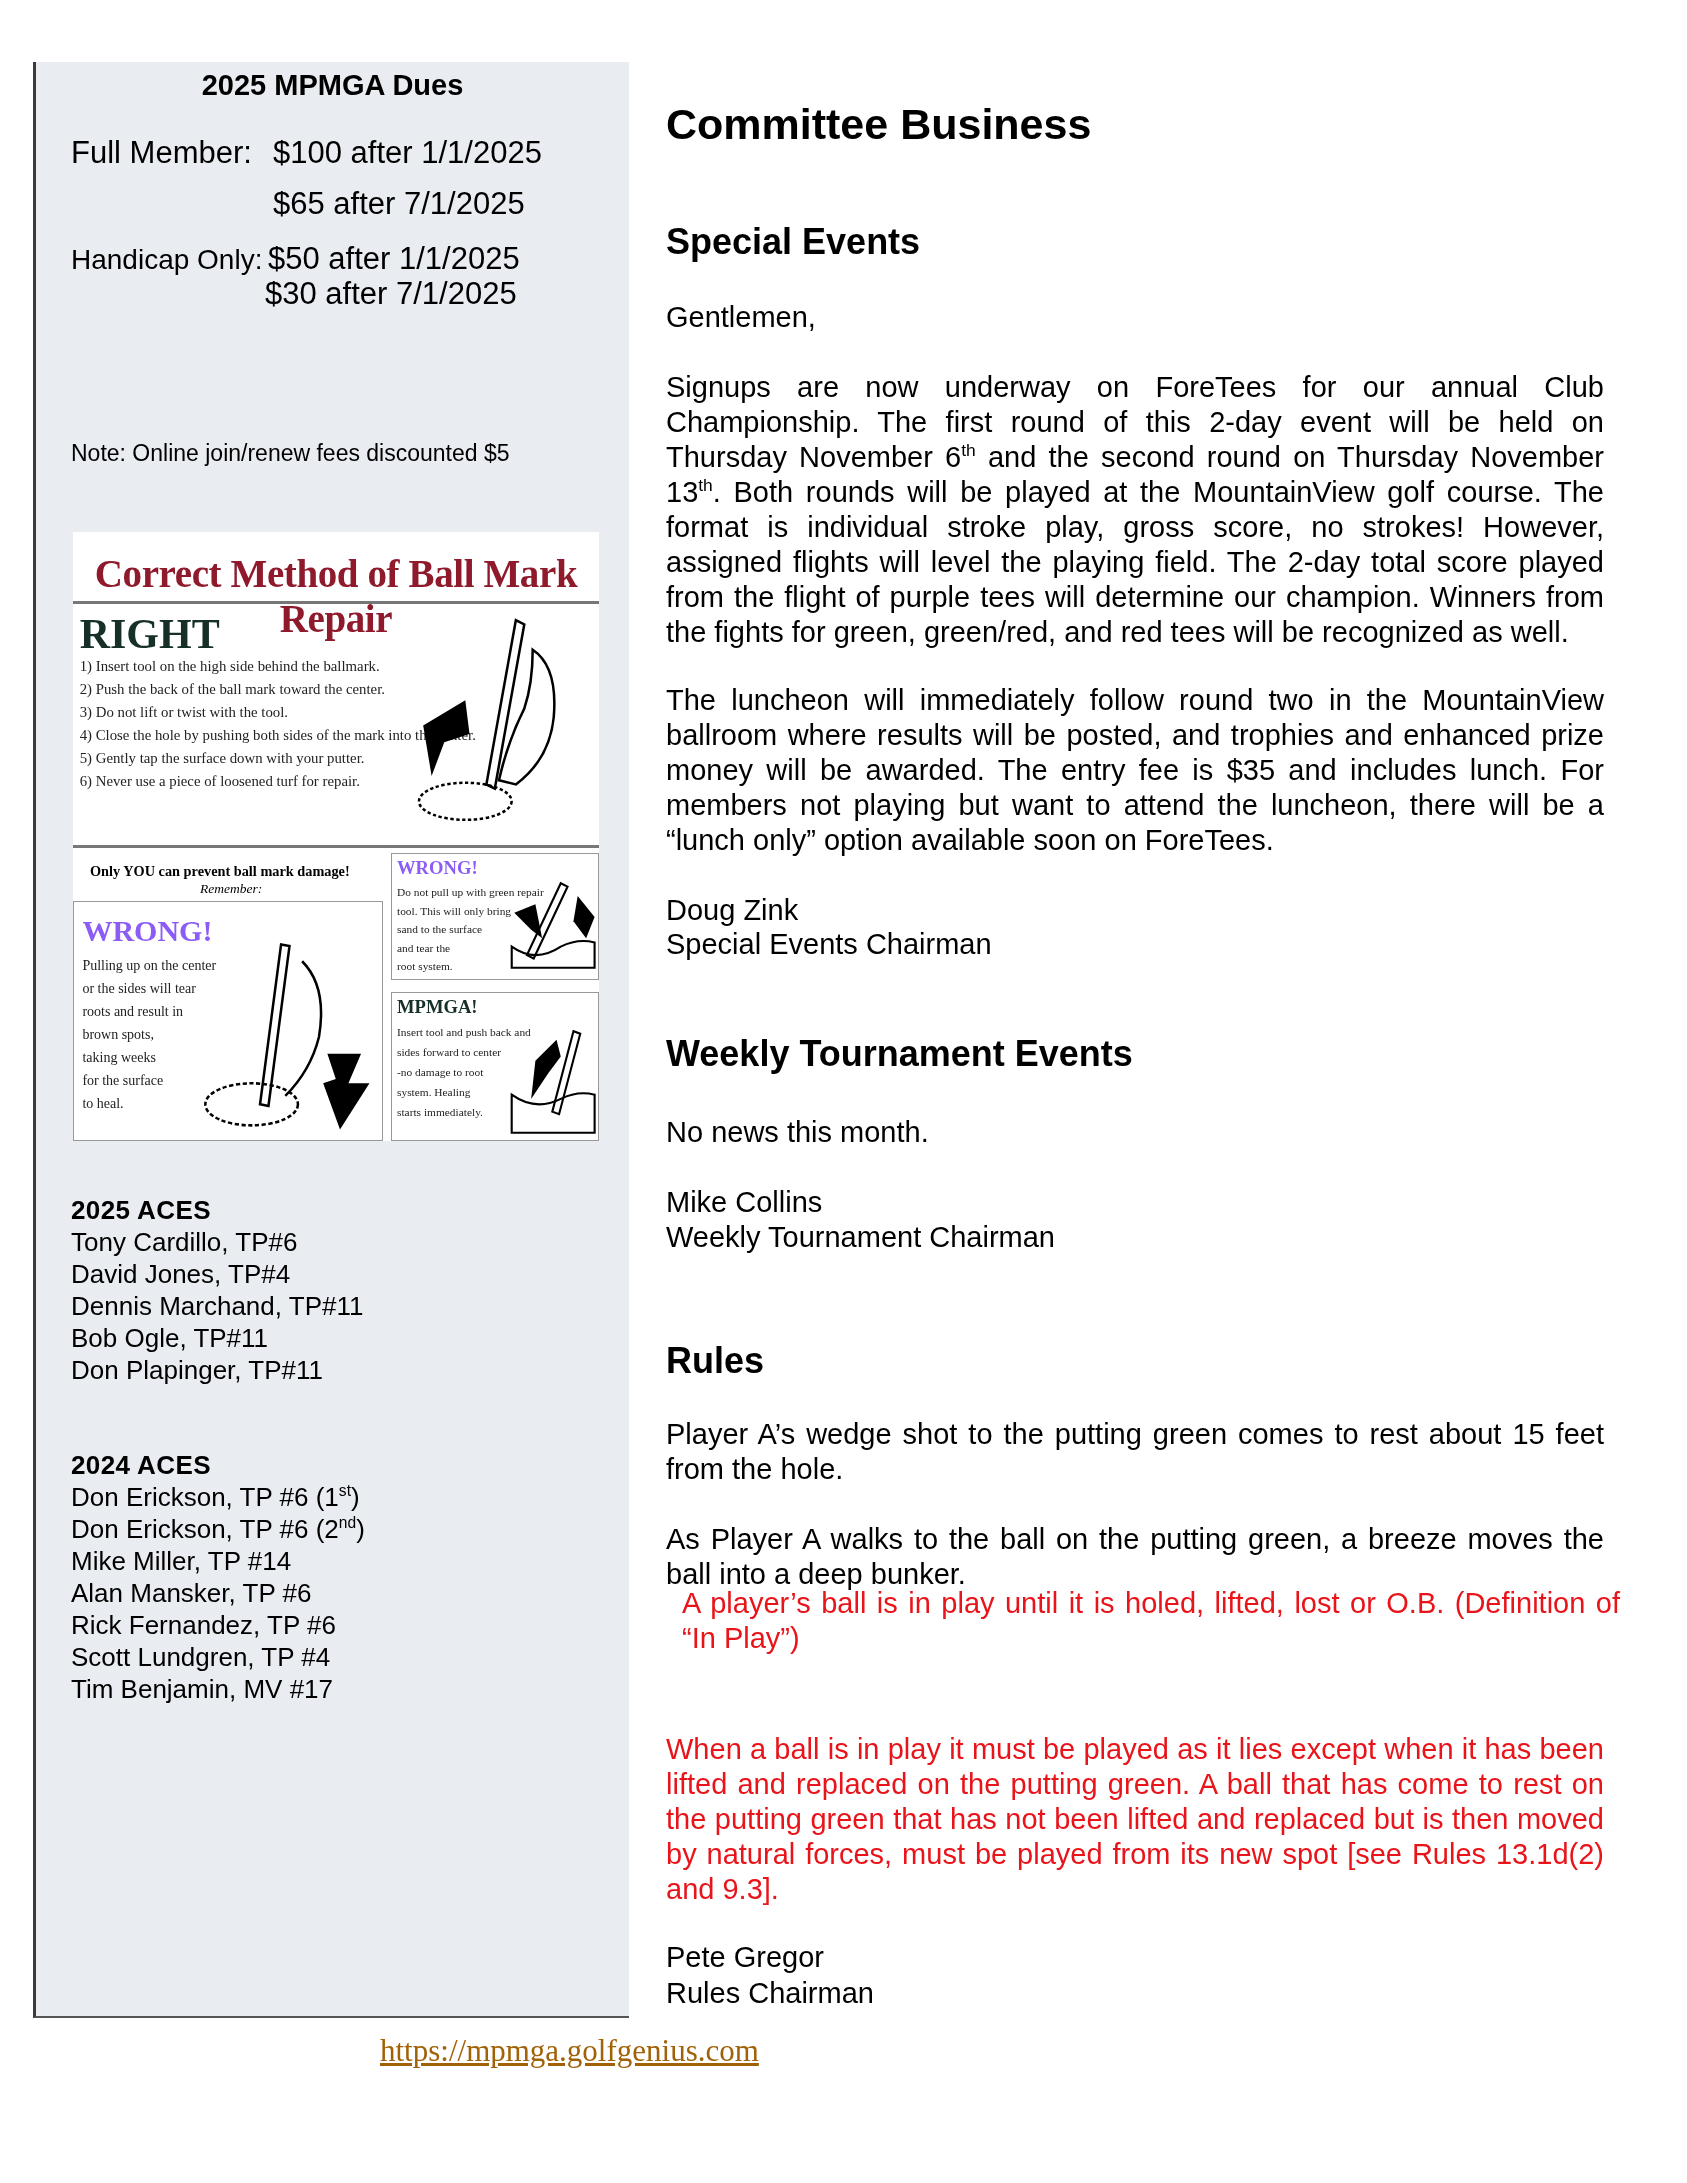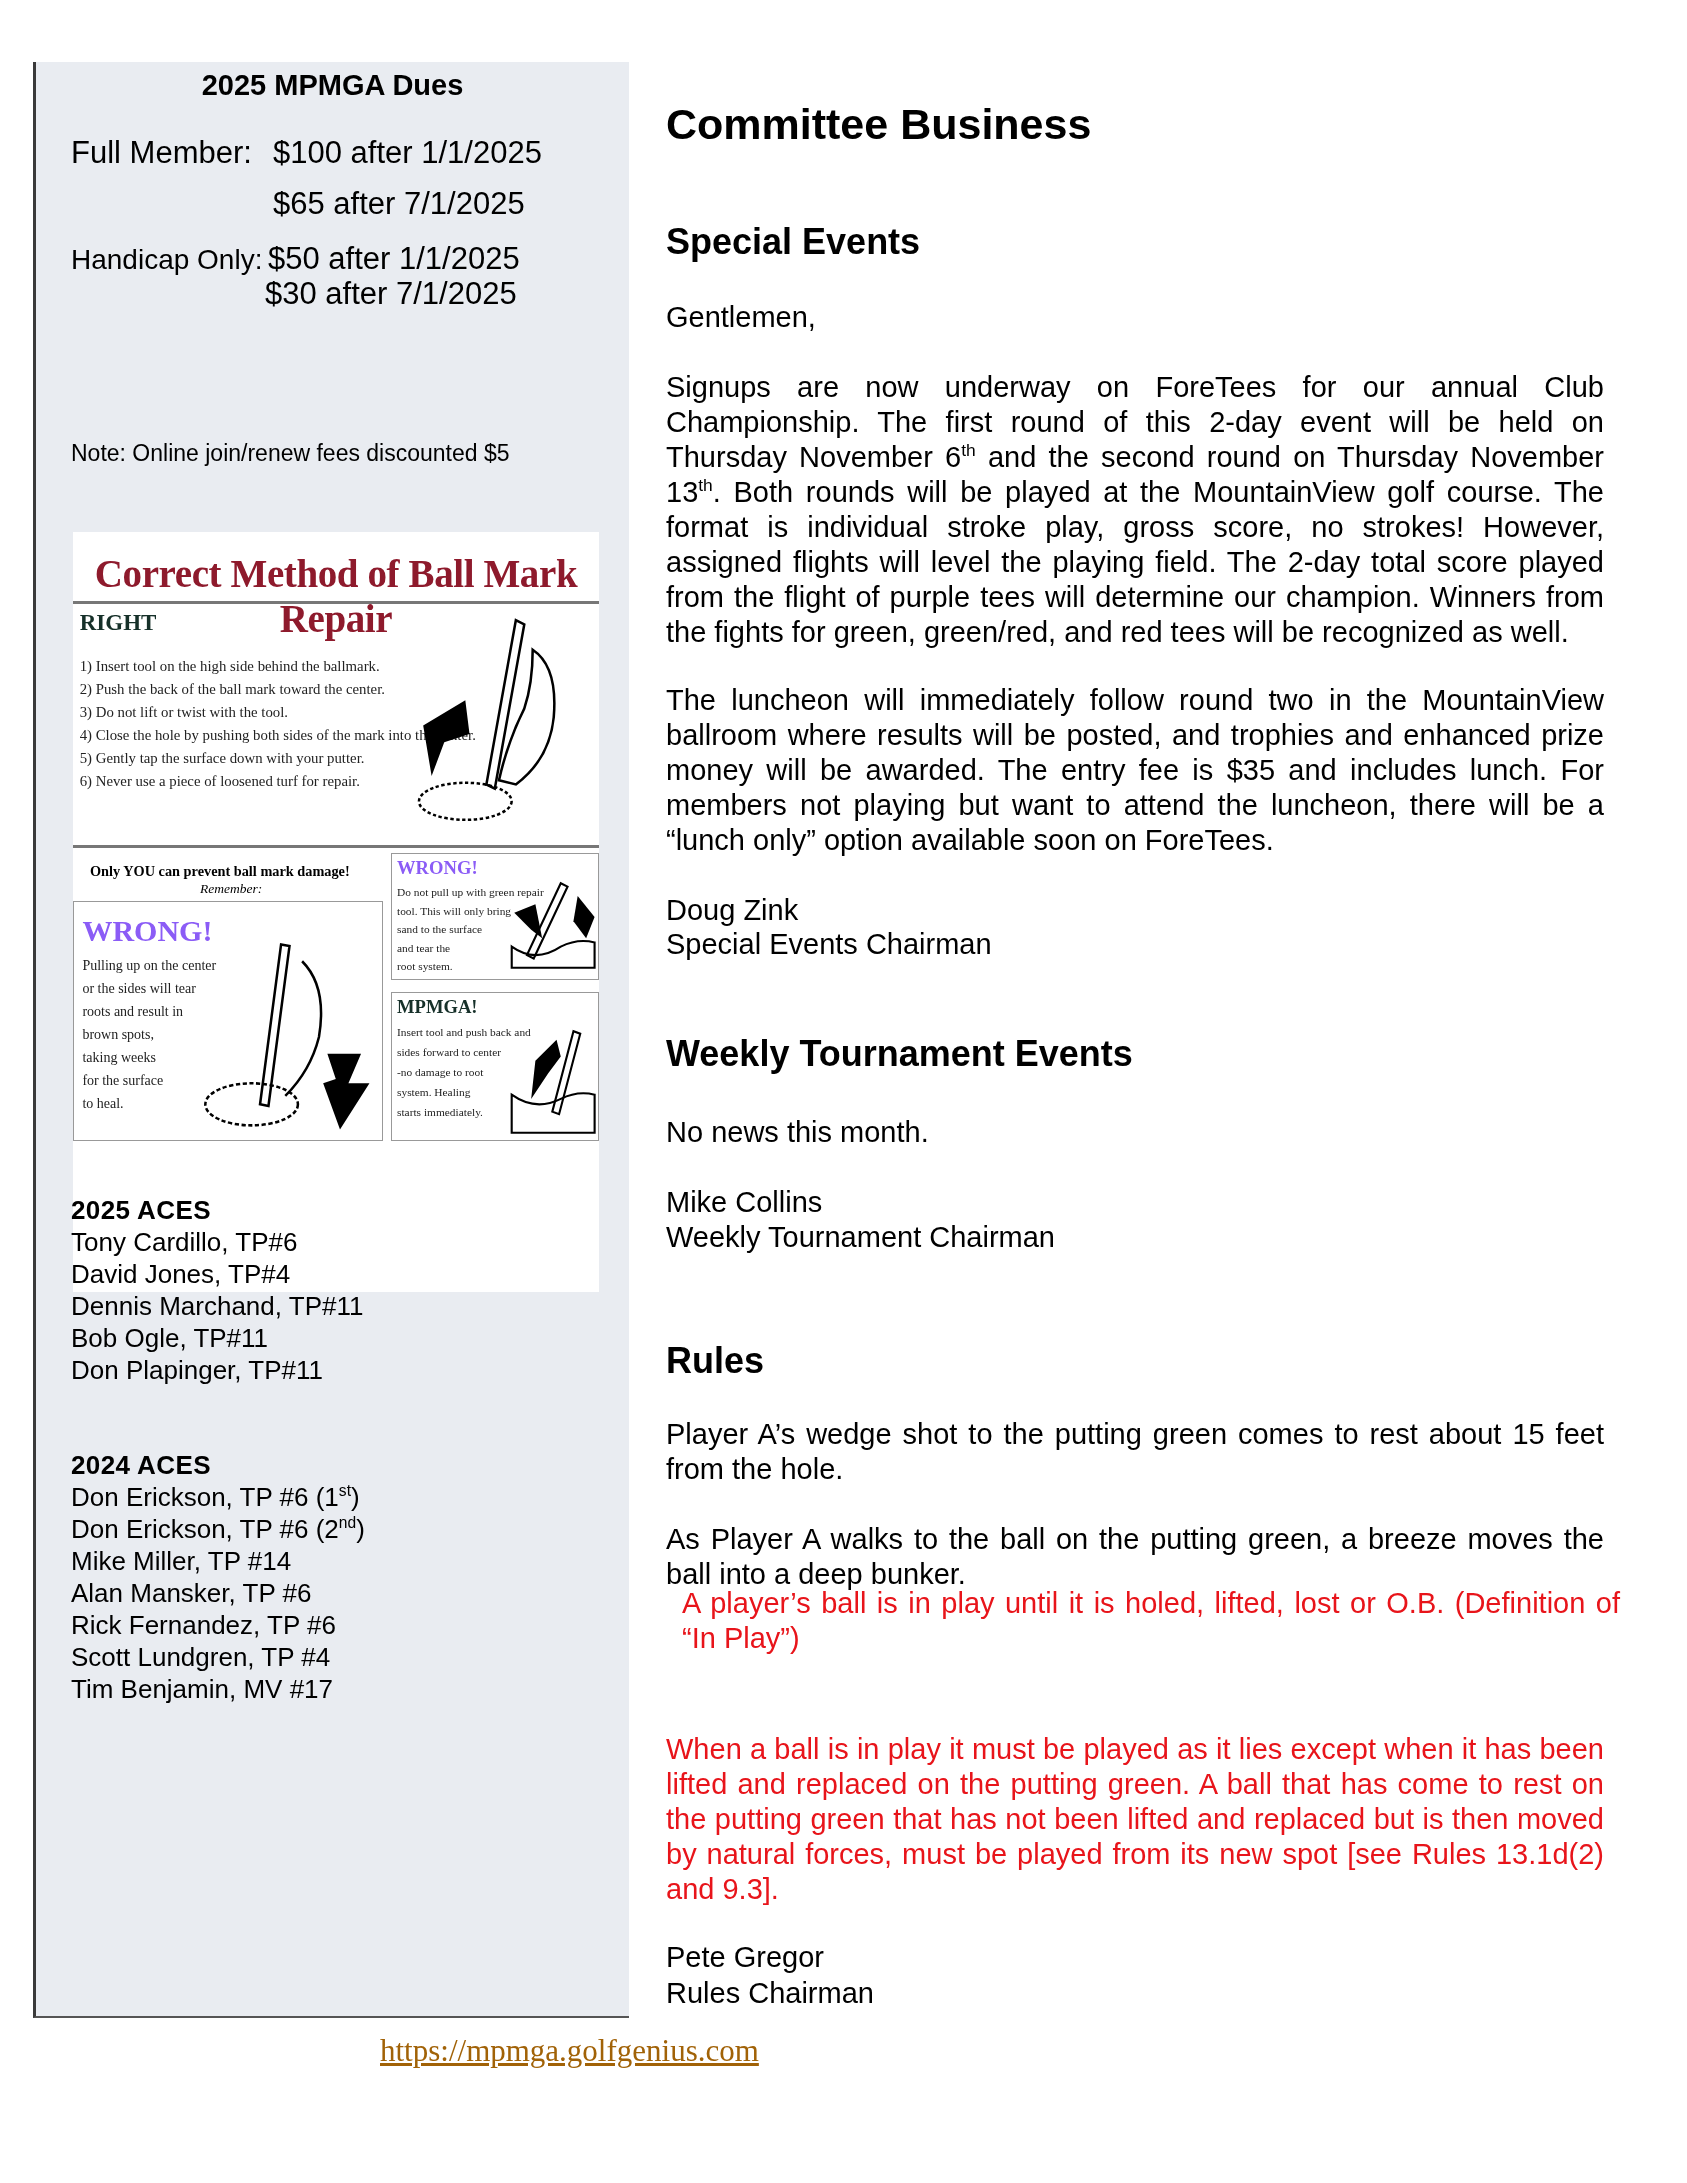--- a/index.html
+++ b/index.html
@@ -13,26 +13,26 @@
   .dues-title { position:absolute; left:0; width:100%; top:6.7px; text-align:center;
                 font-weight:bold; font-size:29px; }
   .dues-row { position:absolute; font-size:31px; line-height:35px; white-space:nowrap; }
   .dues-row .lbl { display:inline-block; }
   .dues-row .val { position:absolute; top:0; }
   .dues-row .val2 { position:absolute; top:35px; }
   .sb-text { position:absolute; left:35px; font-size:25px; line-height:32px; }
   .sb-note { position:absolute; left:35px; font-size:23px; }
 
   
-  .bm { position:absolute; left:37px; top:470px; width:526px; height:760px; background:#fff;
+  .bm { position:absolute; left:37px; top:470px; width:526px; height:609px; background:#fff;
         font-family:"Liberation Serif", serif; overflow:hidden; }
   .bm-title { position:absolute; left:0; width:100%; top:18.6px; text-align:center;
               color:#8e1a2c; font-size:39px; font-weight:bold; letter-spacing:-0.4px; }
   .bm-hr { position:absolute; left:0; width:100%; height:2.5px; background:#777; }
-  .bm-right { position:absolute; left:6.7px; top:78px; color:#163029; font-size:23px; font-weight:bold; }
+  .bm-right { position:absolute; left:6.7px; top:78px; color:#163029; font-size:42px; font-weight:bold; }
   .bm-steps { position:absolute; left:6.7px; top:123px; font-size:14.8px; line-height:23px; color:#222; margin:0; padding:0; list-style:none; }
   .bm-steps li { white-space:nowrap; }
   .bm-only { position:absolute; left:17px; top:331px; font-size:14.3px; font-weight:bold; }
   .bm-remember { position:absolute; left:127px; top:349px; font-size:13.5px; font-style:italic; }
   .bm-panel { position:absolute; border:1.7px solid #999; background:#fff; box-sizing:border-box; }
   .bm-wrong-h { color:#8b5cf6; font-weight:bold; }
   .bm-right-h { color:#163029; font-weight:bold; }
   .bm-ptext { font-size:14px; line-height:20px; color:#222; }
 
   

